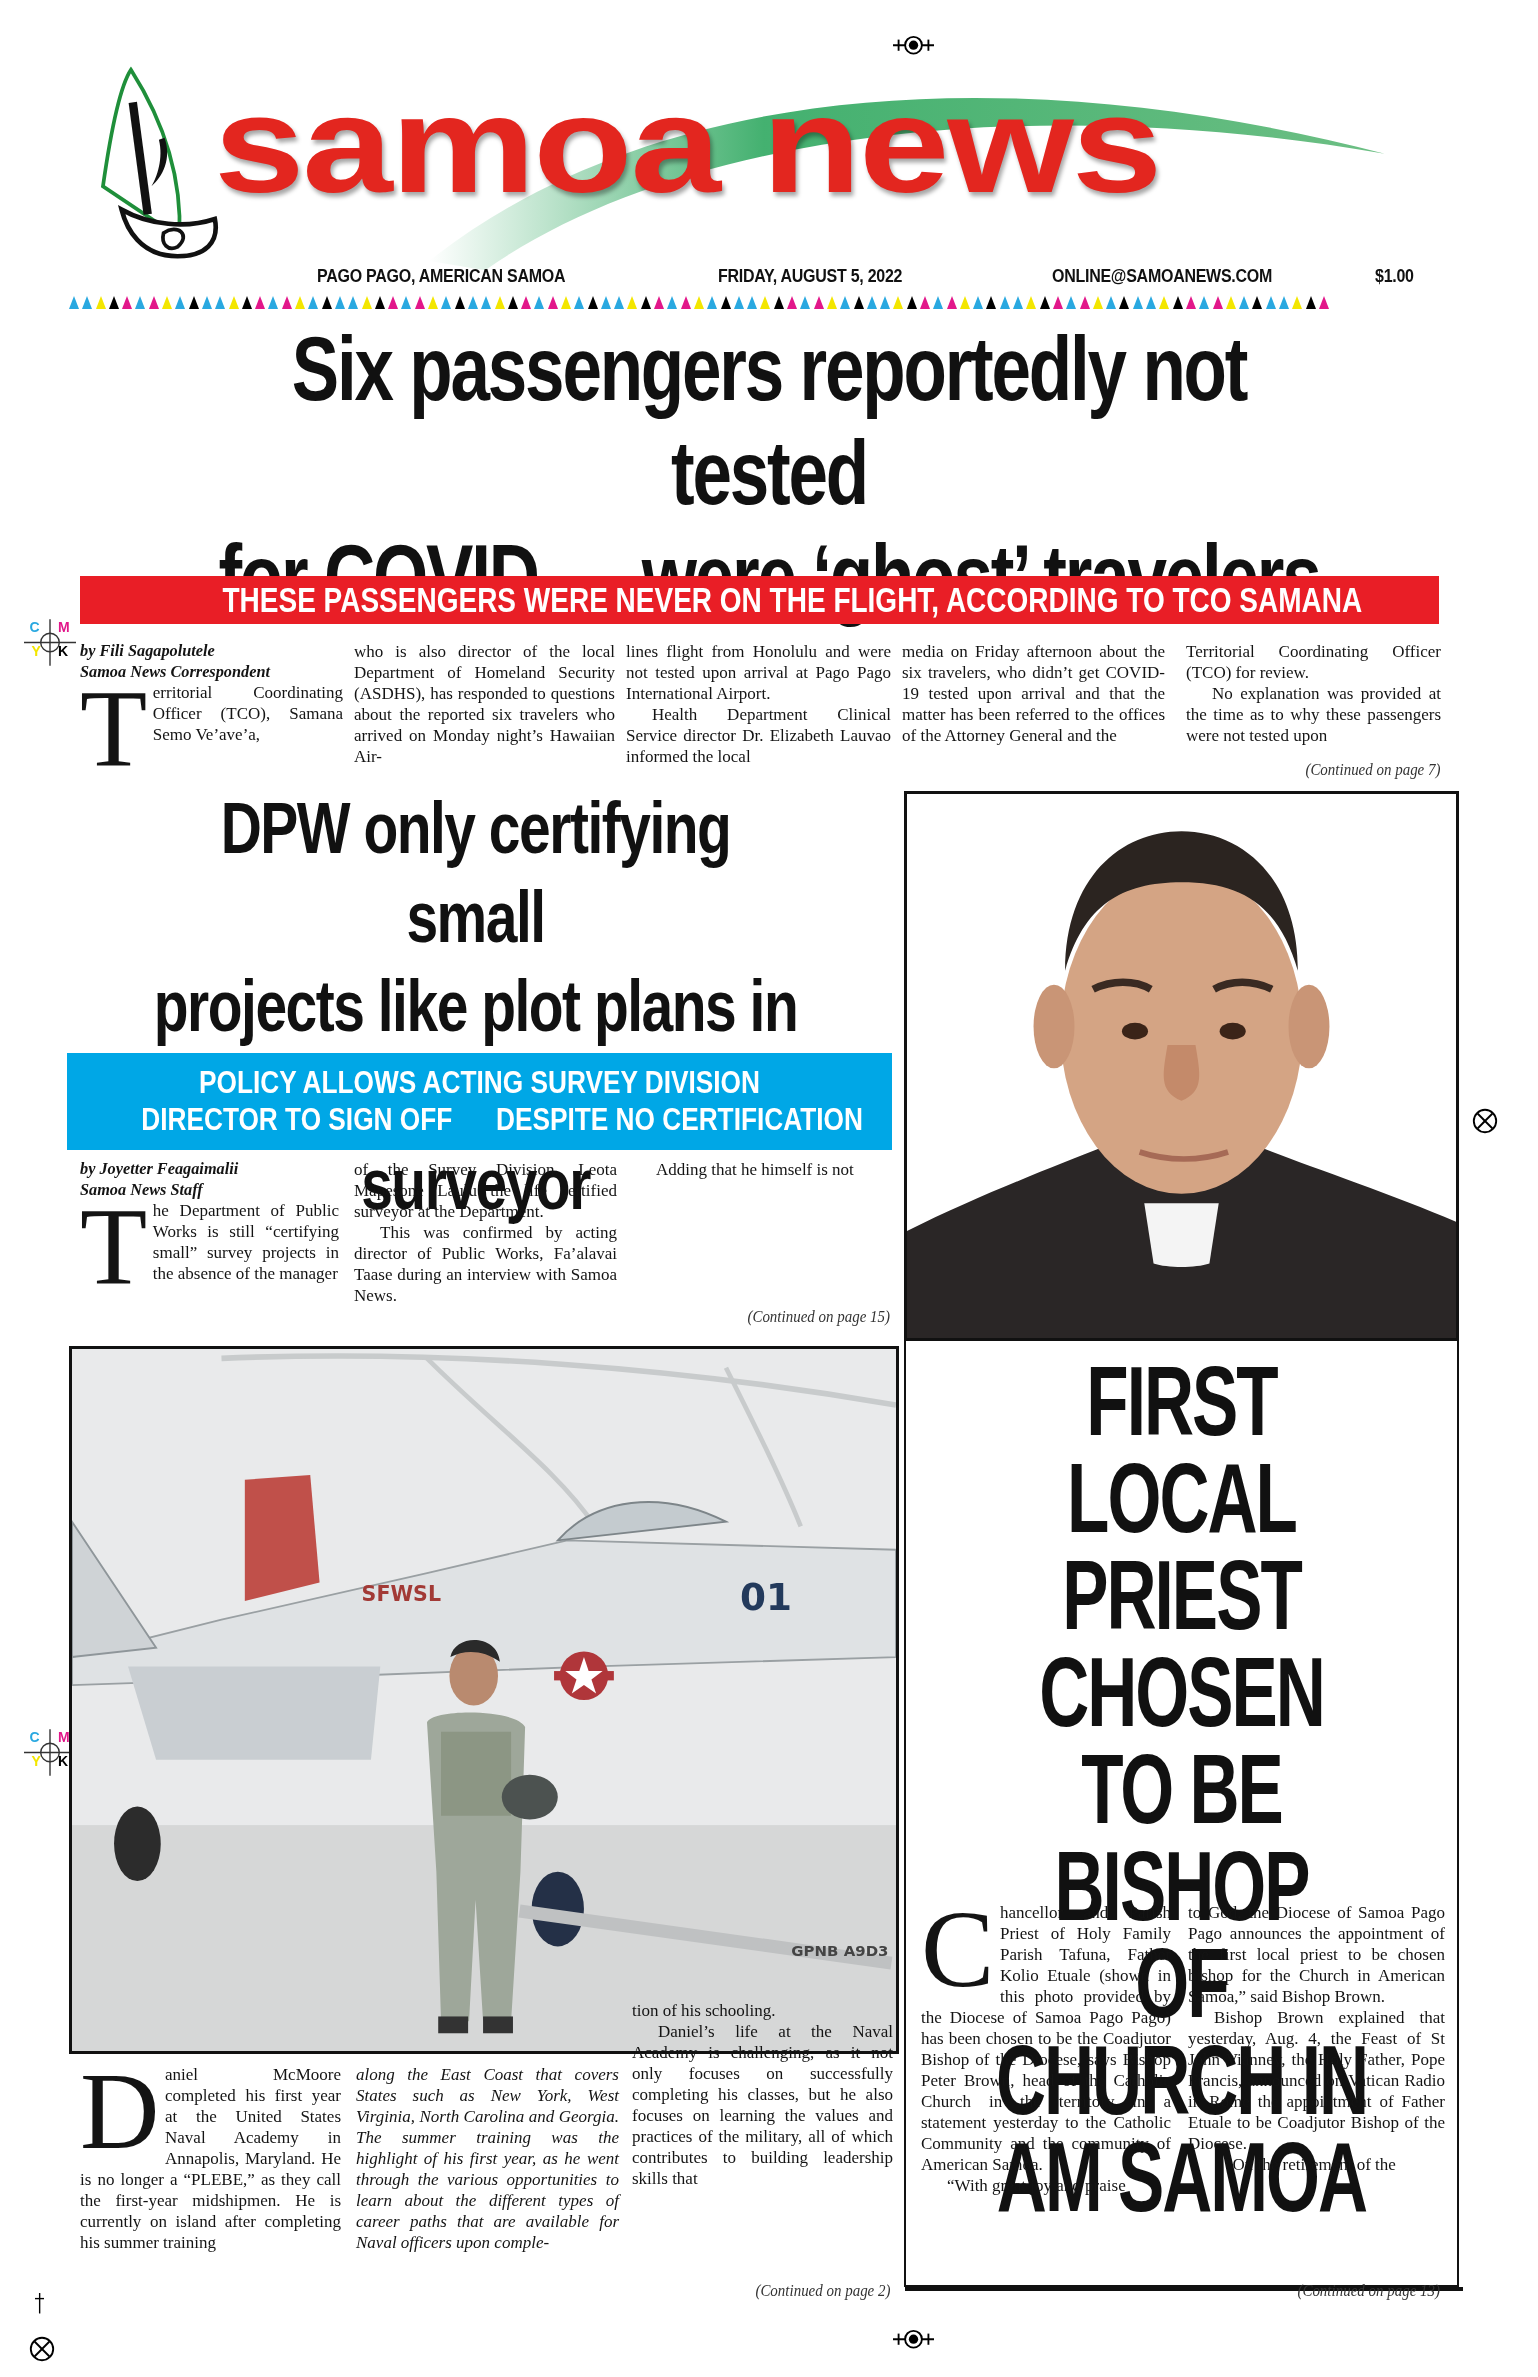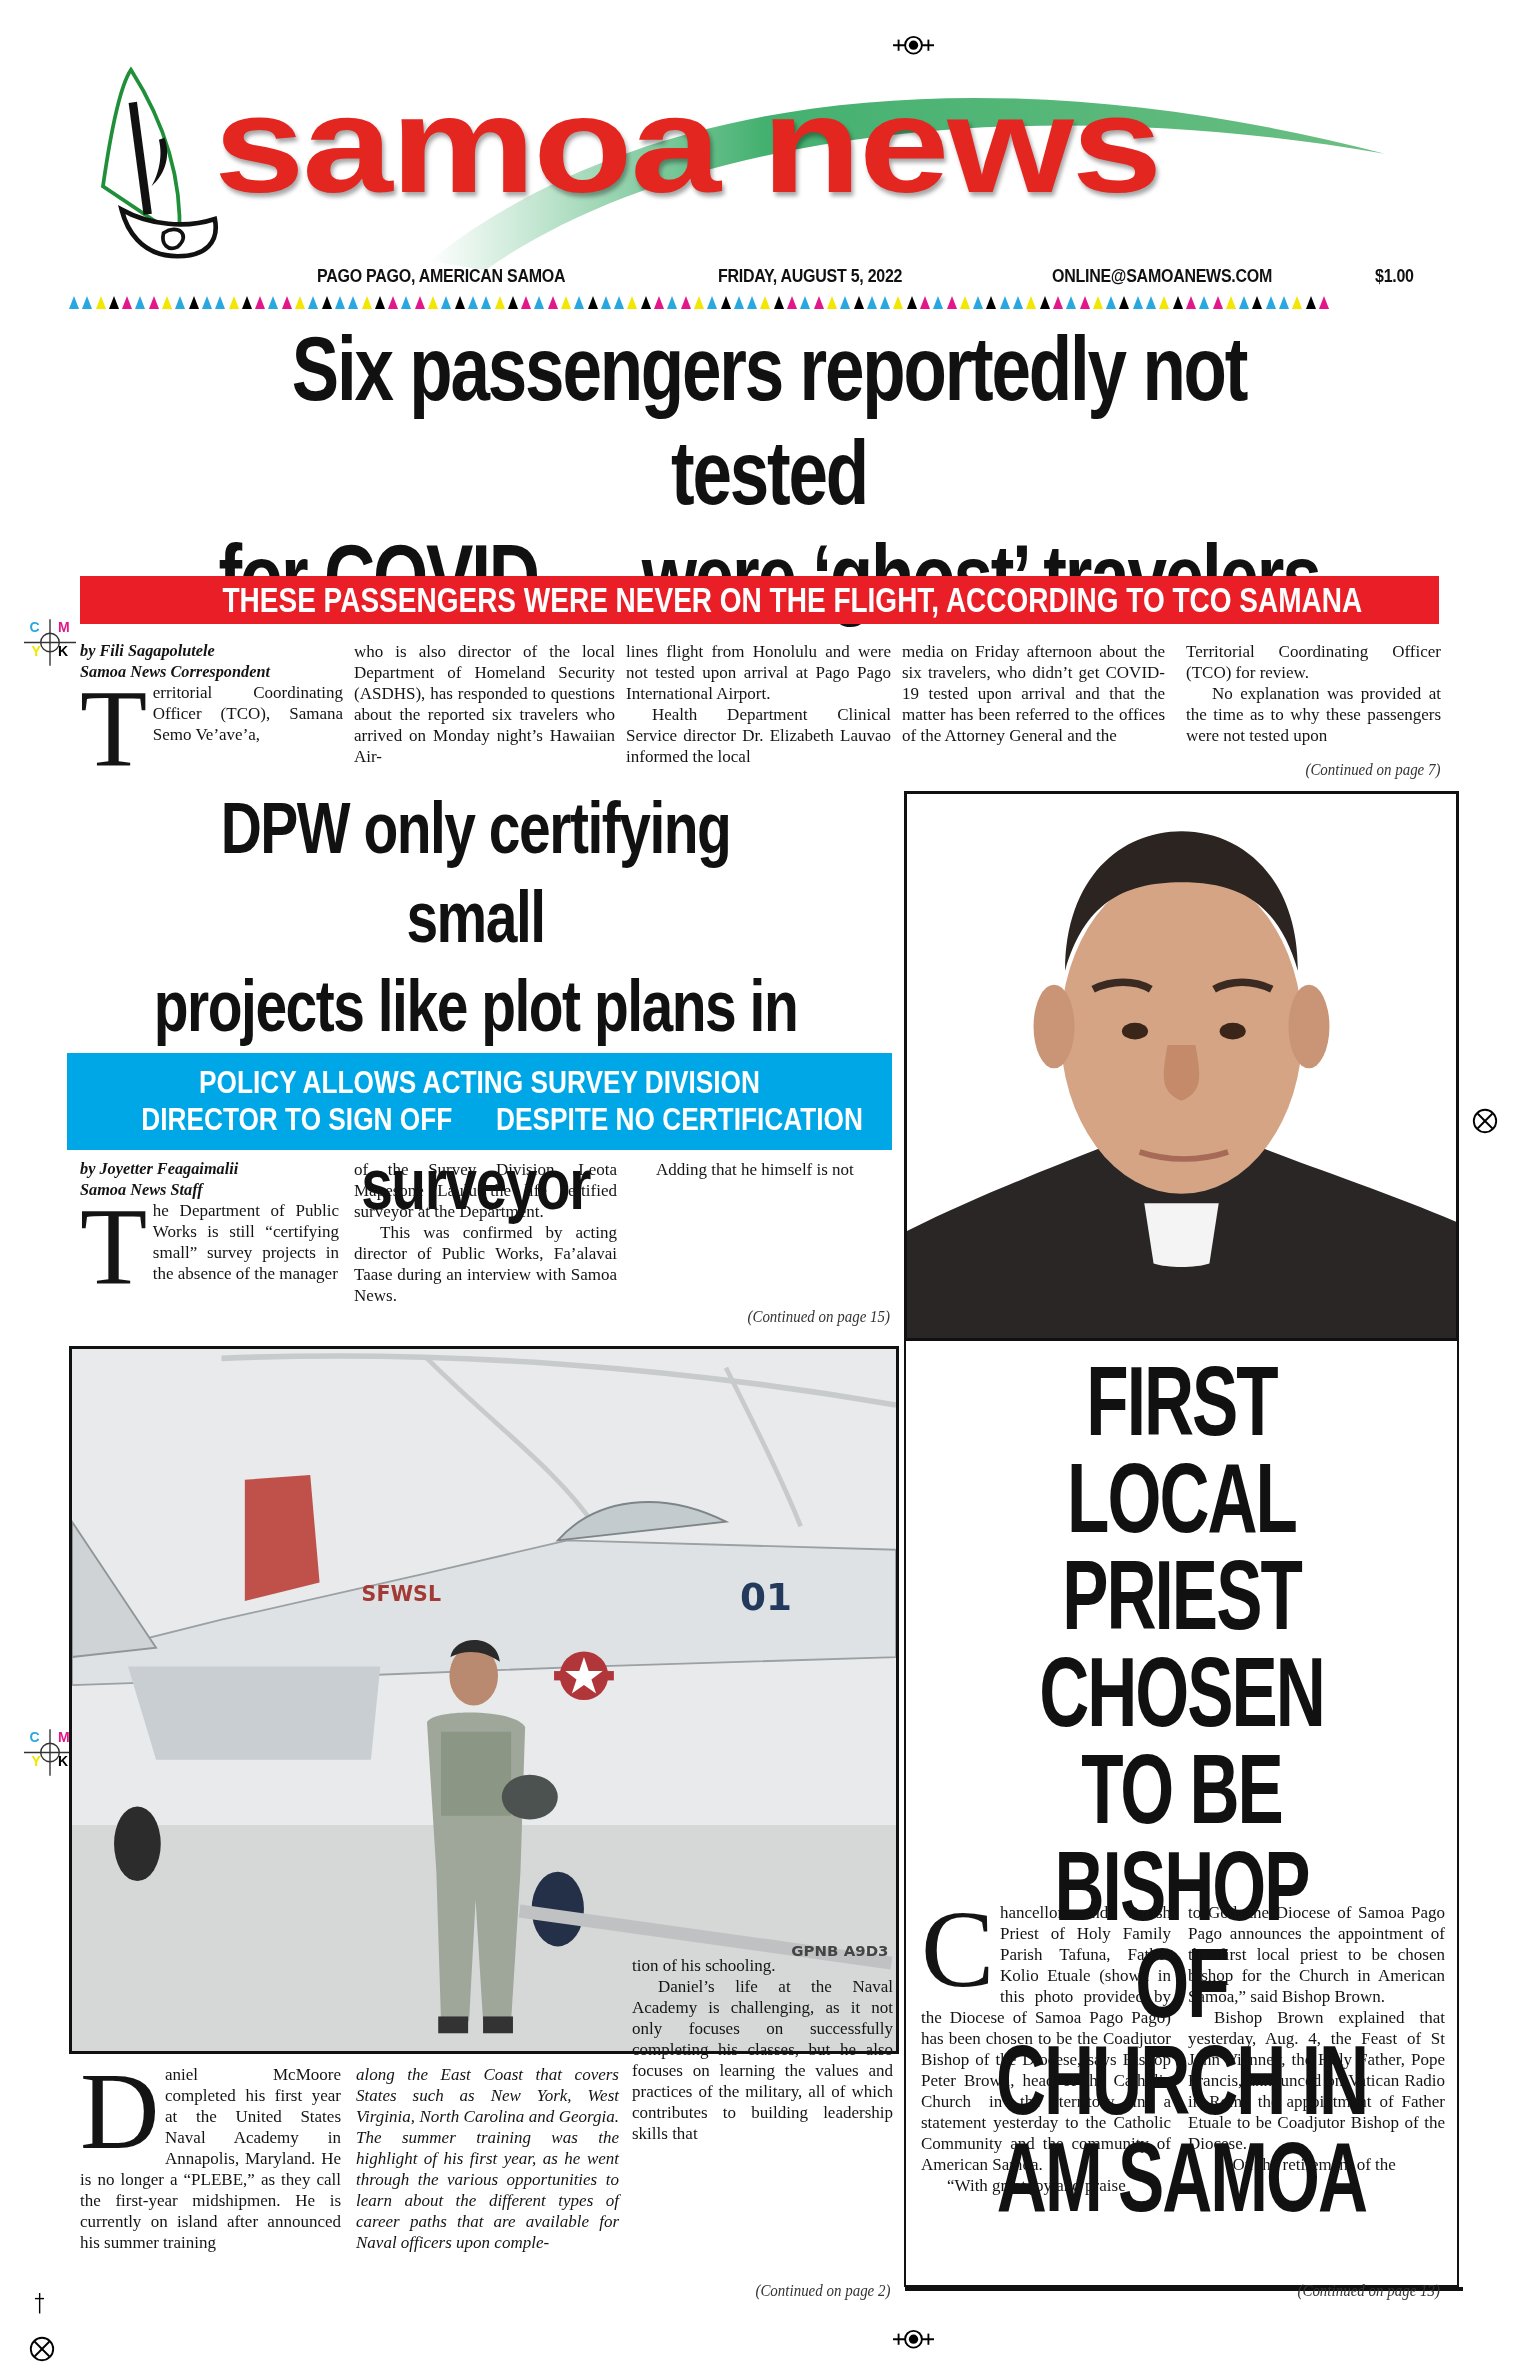--- a/index.html
+++ b/index.html
@@ -326,26 +326,26 @@
     <path d="M405 330 C 410 305, 455 305, 458 335 C 440 322, 420 322, 405 330 Z" fill="#2a2a2a"></path>
     <path d="M380 400 C 385 385, 475 385, 485 405 L 480 560 L 470 720 L 440 720 L 432 590 L 425 720 L 395 720 L 390 560 Z" fill="#9ea79a"></path>
     <rect x="395" y="410" width="75" height="90" fill="#8c9684"></rect>
     <ellipse cx="490" cy="480" rx="30" ry="24" fill="#4c5250"></ellipse>
     <rect x="392" y="715" width="32" height="18" fill="#333"></rect>
     <rect x="440" y="715" width="32" height="18" fill="#333"></rect>
   </svg>
 </div>
 
 <div class="col" style="left:80px;top:2064px;width:261px;">
-  <p><span class="dropcap">D</span><span>aniel McMoore completed his first year at the United States</span> <span>Naval Academy in Annapolis, Maryland. He is no longer a “PLEBE,” as they call the first-year midshipmen. He is currently on island after announced his summer training</span></p>
+  <p><span class="dropcap">D</span><span>aniel McMoore completed his first year at the United States</span> <span>Naval Academy in Annapolis, Maryland. He is no longer a “PLEBE,” as they call the first-year midshipmen. He is currently on island after completing his summer training</span></p>
 </div>
 <div class="col" style="left:356px;top:2064px;width:263px;font-style:italic;">
   <p>along the East Coast that covers States such as New York, West Virginia, North Carolina and Georgia. The summer training was the highlight of his first year, as he went through the various opportunities to learn about the different types of career paths that are available for Naval officers upon comple-</p>
 </div>
-<div class="col" style="left:632px;top:1955px;width:261px;">
+<div class="col" style="left:632px;top:2000px;width:261px;">
   <p>tion of his schooling.</p>
   <p class="indent">Daniel’s life at the Naval Academy is challenging, as it not only focuses on successfully completing his classes, but he also focuses on learning the values and practices of the military, all of which contributes to building leadership skills that</p>
 </div>
 <div class="cont" style="right:648px;top:2281px;">(Continued on page 2)</div>
 
 <div class="priest-box"></div>
 <div class="headline3">
   <div>FIRST LOCAL</div>
   <div>PRIEST CHOSEN</div>
   <div>TO BE BISHOP</div>

